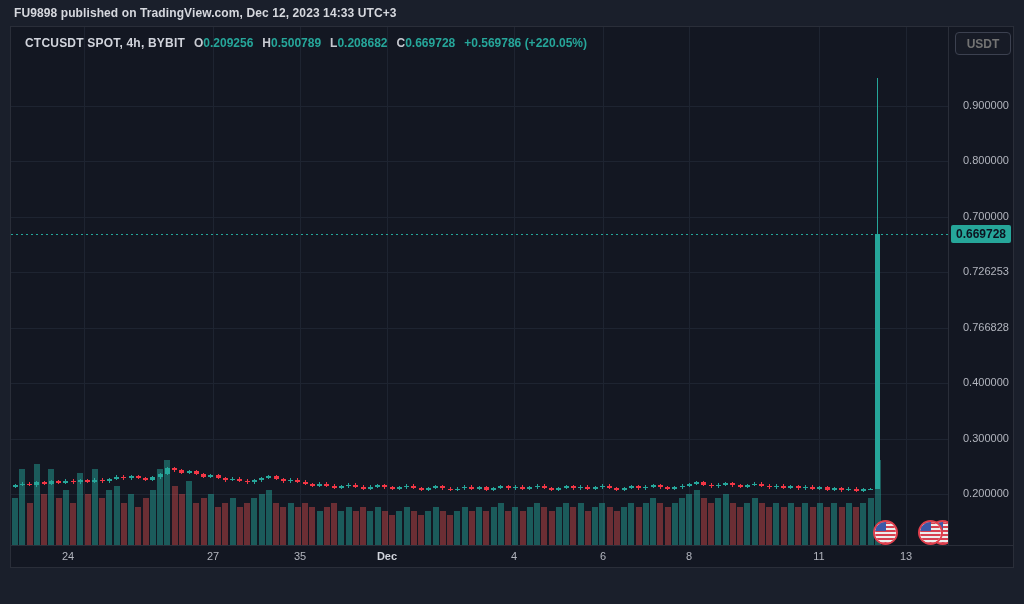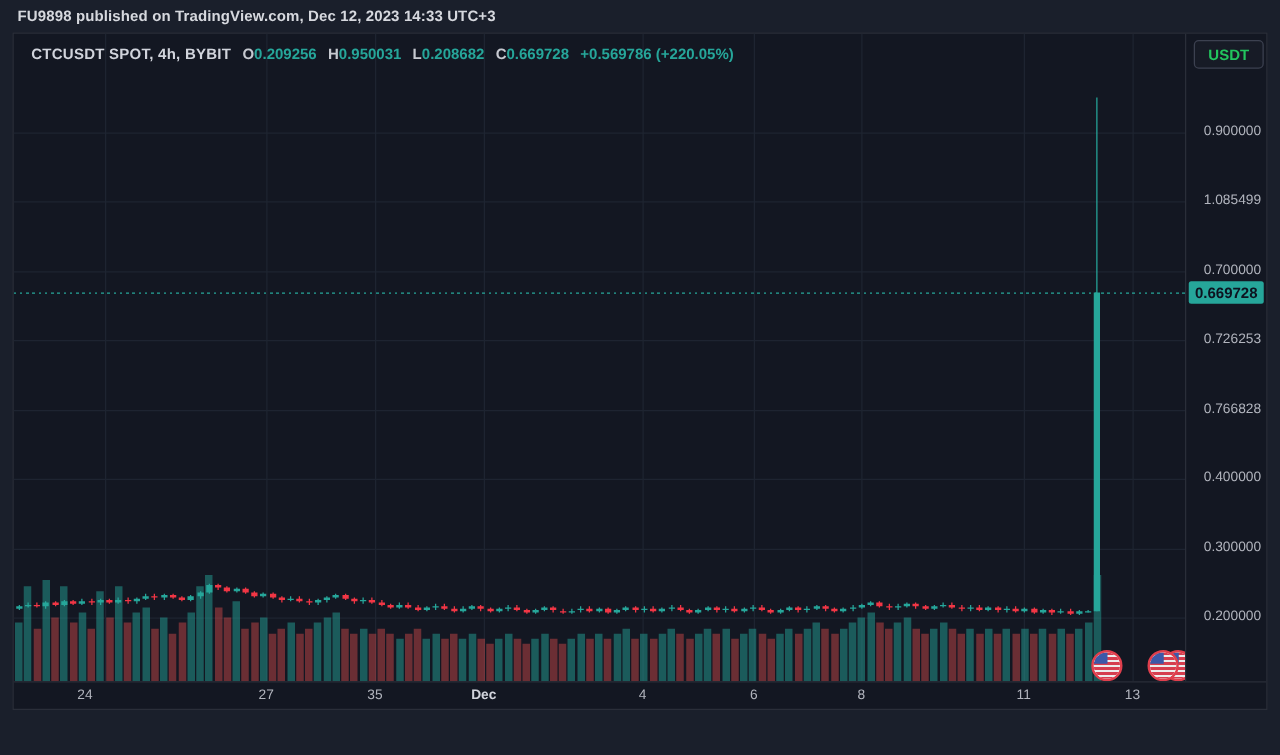--- a/index.html
+++ b/index.html
@@ -26,21 +26,21 @@
   .legend{position:absolute;left:14px;top:9px;display:flex;align-items:center;
     gap:9px;font-size:12px;white-space:nowrap;z-index:30;}
   .legend .sym{color:#d1d4dc;font-weight:700;letter-spacing:.2px;}
   .legend .grp{display:flex;align-items:center;}
   .legend .lbl{color:#c6c9d0;font-weight:600;}
   .legend .val{color:var(--up,#26a69a);font-weight:600;}
   .legend .chg{color:var(--up,#26a69a);font-weight:600;}
 
   
   .usdt{position:absolute;left:944px;top:5px;width:56px;height:23px;
-    background:#171b26;border:1px solid #3c4150;border-radius:4px;color:#22c55e;
+    background:#171b26;border:1px solid #3c4150;border-radius:4px;color:#737373;
     font-size:12px;font-weight:700;font-family:"Liberation Sans",sans-serif;
     display:flex;align-items:center;justify-content:center;z-index:30;cursor:pointer;}
 
   
   .hgrid{position:absolute;left:0;width:937px;height:1px;background:#1e2431;}
   .vgrid{position:absolute;top:0;width:1px;height:518px;background:#1e2431;}
   .vol{position:absolute;bottom:0;}
   .vol.u{background:rgba(38,166,154,.48);}
   .vol.d{background:rgba(239,83,80,.40);}
   .wick{position:absolute;width:1px;}
@@ -82,21 +82,21 @@
 
   <div class="chart">
     <div class="legend">
       <span class="sym">CTCUSDT SPOT, 4h, BYBIT</span>
       <span class="grp">
           <span class="lbl">O</span>
           <span class="val">0.209256</span>
         </span>
       <span class="grp">
           <span class="lbl">H</span>
-          <span class="val">0.950031</span>
+          <span class="val">0.500789</span>
         </span>
       <span class="grp">
           <span class="lbl">L</span>
           <span class="val">0.208682</span>
         </span>
       <span class="grp">
           <span class="lbl">C</span>
           <span class="val">0.669728</span>
         </span>
       <span class="chg">+0.569786 (+220.05%)</span>
@@ -491,21 +491,21 @@
         </div>
         <div class="flag" style="left: 862px; top: 493px; border-color: rgb(224, 63, 77);">
           <div class="stripes" style="background: repeating-linear-gradient(rgb(214, 62, 79) 0px, rgb(214, 62, 79) 2px, rgb(236, 236, 236) 2px, rgb(236, 236, 236) 4px);"></div>
           <div class="canton" style="background: rgb(61, 88, 168);"></div>
         </div>
       </div>
 
     <div class="price-axis">
       <div class="close-tag" style="top: 197.6px;">0.669728</div>
     <div class="pa-label" style="top: 72px;">0.900000</div>
-        <div class="pa-label" style="top: 127.4px;">1.085499</div>
+        <div class="pa-label" style="top: 127.4px;">0.800000</div>
         <div class="pa-label" style="top: 182.9px;">0.700000</div>
         <div class="pa-label" style="top: 238.3px;">0.726253</div>
         <div class="pa-label" style="top: 293.7px;">0.766828</div>
         <div class="pa-label" style="top: 349.1px;">0.400000</div>
         <div class="pa-label" style="top: 404.6px;">0.300000</div>
         <div class="pa-label" style="top: 460px;">0.200000</div>
       </div>
 
     <div class="time-axis">
         <div class="ta-label" style="left: 57px;">24</div>

